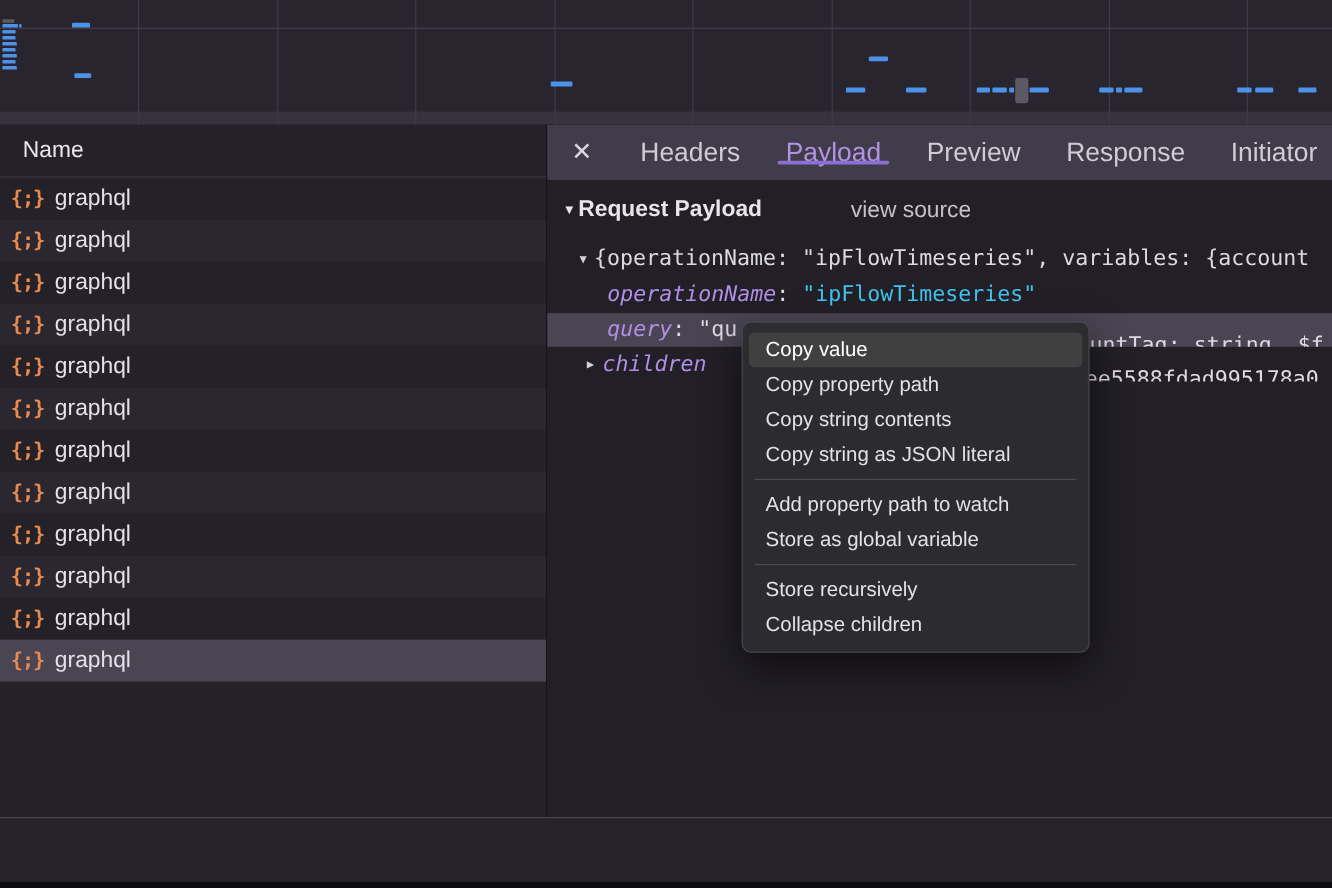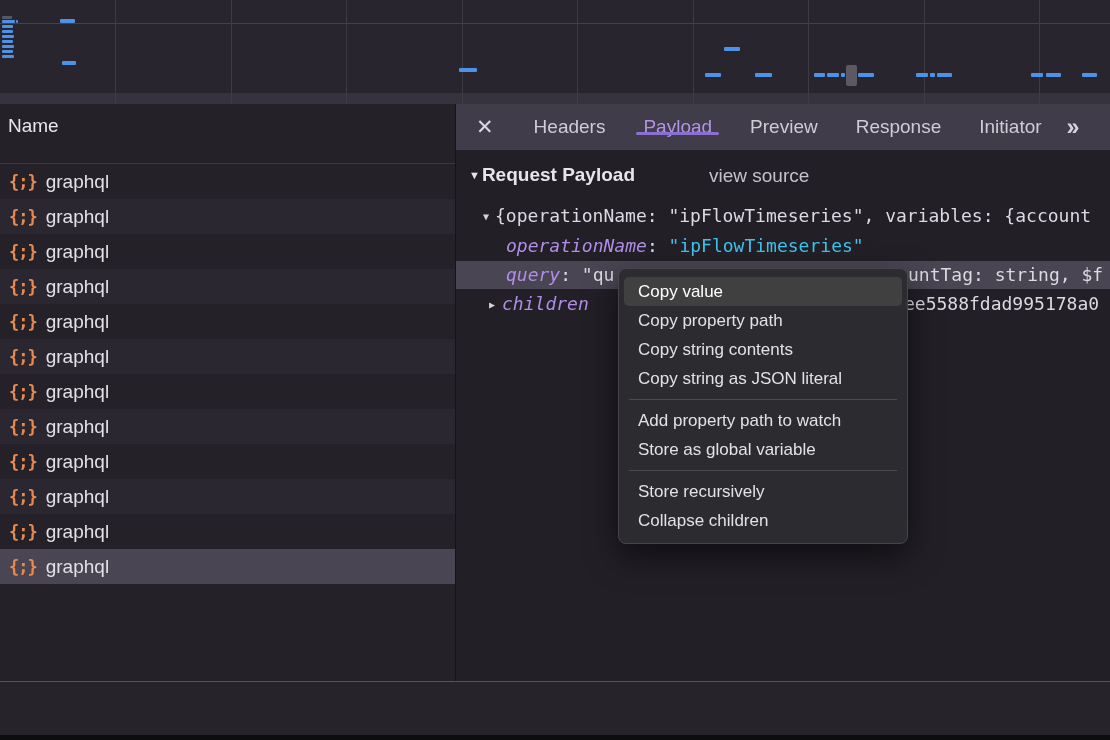--- a/index.html
+++ b/index.html
@@ -12,47 +12,47 @@
   #overview .band { position:absolute; left:0; bottom:0; width:100%; height:11px; background:#37333e; }
   #overview .vline { position:absolute; top:0; width:1px; height:104px; background:#3f3b46; }
   #overview .hline { position:absolute; left:0; top:23px; width:100%; height:1px; background:#45414c; }
   #overview .bar { position:absolute; border-radius:1px; }
   #overview .bar.blue { background:#4d92e9; }
   #overview .bar.gray { background:#5b5761; }
   #overview .marker { position:absolute; background:#5d5964; border-radius:2px; }
 
   
   #left-panel { position:absolute; left:0; top:104px; width:455px; height:631px; background:#242128; overflow:hidden; }
-  #left-header { height:60px; line-height:44px; padding-left:8px; color:#e9e6ec; font-size:19px; border-bottom:1px solid #3c3843; background:#242128; }
+  #left-header { height:44px; line-height:44px; padding-left:19px; color:#e9e6ec; font-size:19px; border-bottom:1px solid #3c3843; background:#242128; }
   .req-row { height:35px; display:flex; align-items:center; padding-left:9px; font-size:19px; color:#e3e0e6; cursor:default; }
   .req-row.alt { background:#2b2731; }
   .req-row.selected { background:#4a4552; }
   .req-icon { color:#e9894e; font-family:"DejaVu Sans Mono", monospace; font-size:17px; font-weight:bold; margin-right:9px; letter-spacing:-1px; }
   #v-divider { position:absolute; left:455px; top:104px; width:1px; height:631px; background:#16141a; }
 
   #right-panel { position:absolute; left:456px; top:104px; width:654px; height:578px; background:#221f27; overflow:hidden; }
 
   
   #tabbar { height:46px; background:#403c4a; display:flex; align-items:center; }
   #close-btn { color:#d9d6de; font-size:21px; margin:0 21px 0 20px; cursor:pointer; line-height:46px; }
-  .tab { position:relative; height:46px; line-height:46px; padding:0 19px; font-size:19px; color:#cfccd6; cursor:pointer;text-align:right; }
+  .tab { position:relative; height:46px; line-height:46px; padding:0 19px; font-size:22px; color:#cfccd6; cursor:pointer;text-align:right; }
   .tab.active { color:#b293e3; }
   .tab.active::after { content:""; position:absolute; left:12px; right:12px; bottom:2px; height:3px; border-radius:2px; background:#8b6fd2; }
   #more-tabs { color:#d5d2db; font-size:24px; letter-spacing:-3px; margin-left:6px; cursor:pointer; font-weight:bold; }
 
   
   #payload-header { position:absolute; left:13px; top:60px; font-size:19px; font-weight:bold; color:#e8e5ea; white-space:nowrap;text-align:right; }
   #payload-header .tri { font-size:11px; vertical-align:2px; margin-right:2px; }
   #view-source { position:absolute; left:253px; top:61px; font-size:19px; font-weight:normal; color:#c4c1ca; cursor:pointer; }
   .code-line { position:absolute; left:0; width:654px; height:28px; line-height:28px; font-size:18px; color:#dcd9e1; white-space:nowrap; overflow:hidden; }
   .tri-small { display:inline-block; font-size:10px; color:#d4d1d8; vertical-align:2px; }
   .key { color:#b08ee6;font-style:italic; }
   .str { color:#3fc3ed; }
   .hl-row { background:#4a4553; }
-  .frag-right { position:absolute; top:0; }
+  .frag-right { position:absolute; top:13px; }
 
   
   #footer-sep { position:absolute; left:0; top:681px; width:1110px; height:1px; background:#55515b; }
   #footer { position:absolute; left:0; top:682px; width:1110px; height:53px; background:#26232b; }
   #bottom-bar { position:absolute; left:0; top:735px; width:1110px; height:5px; background:#0d0c0f; }
 
   
   #context-menu { position:absolute; left:618px; top:268px; width:290px; background:rgba(45,44,49,0.98); border:1px solid #46454b; border-radius:8px; padding:8px 0; box-shadow:0 12px 32px rgba(0,0,0,0.55); z-index:10; }
   .menu-item { height:29px; line-height:29px; padding-left:19px; font-size:17px; color:#e2e1e4; cursor:pointer; white-space:nowrap; }
   .menu-item.highlighted { background:#404040; color:#ffffff; margin:0 5px; padding-left:14px; border-radius:5px; }

